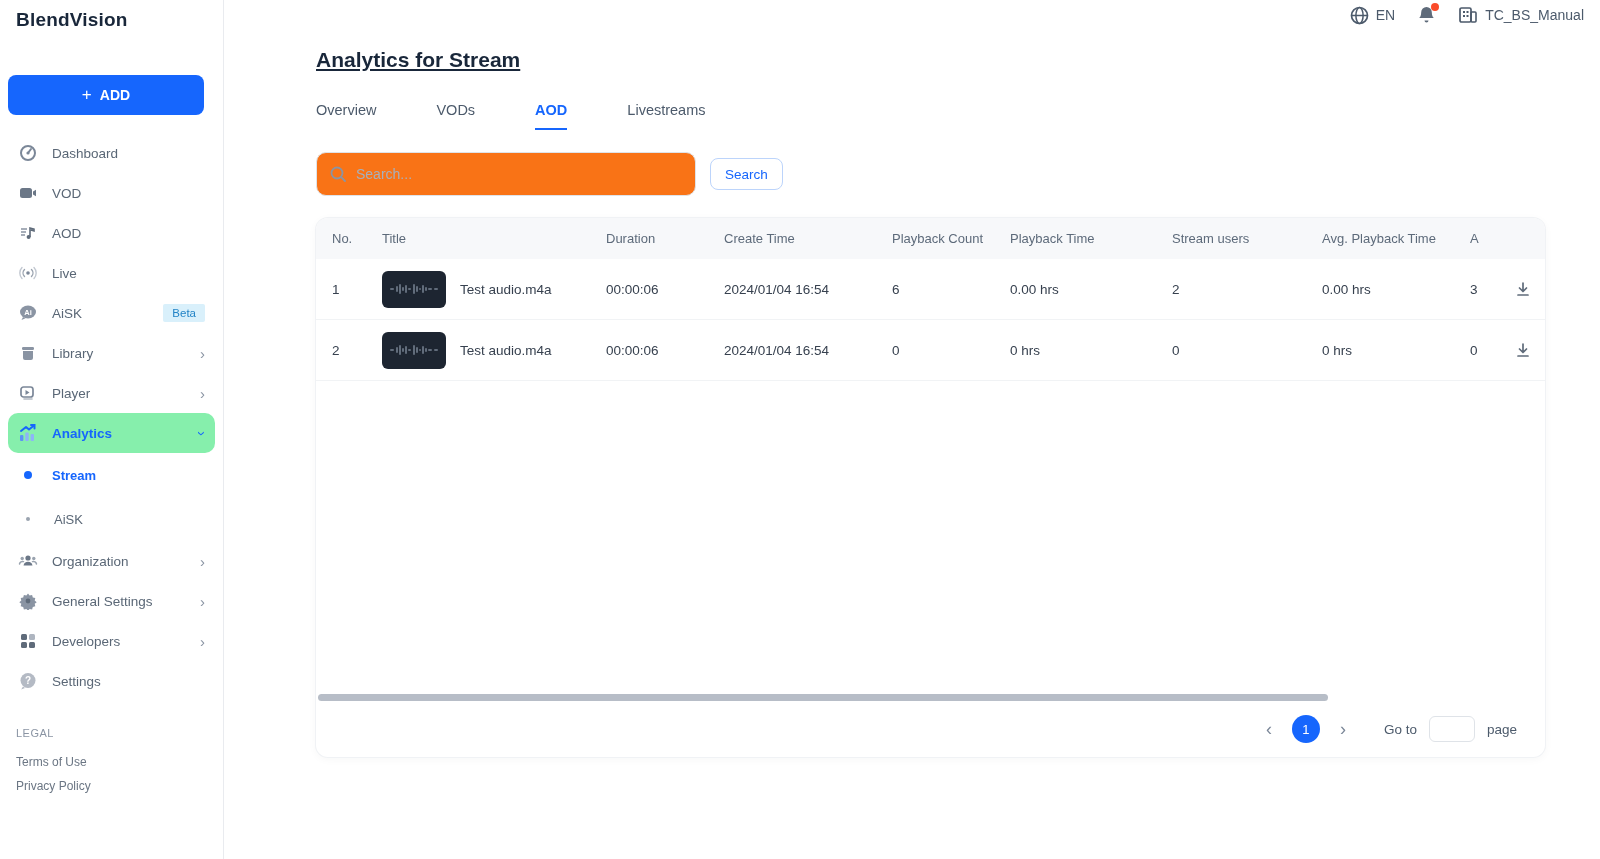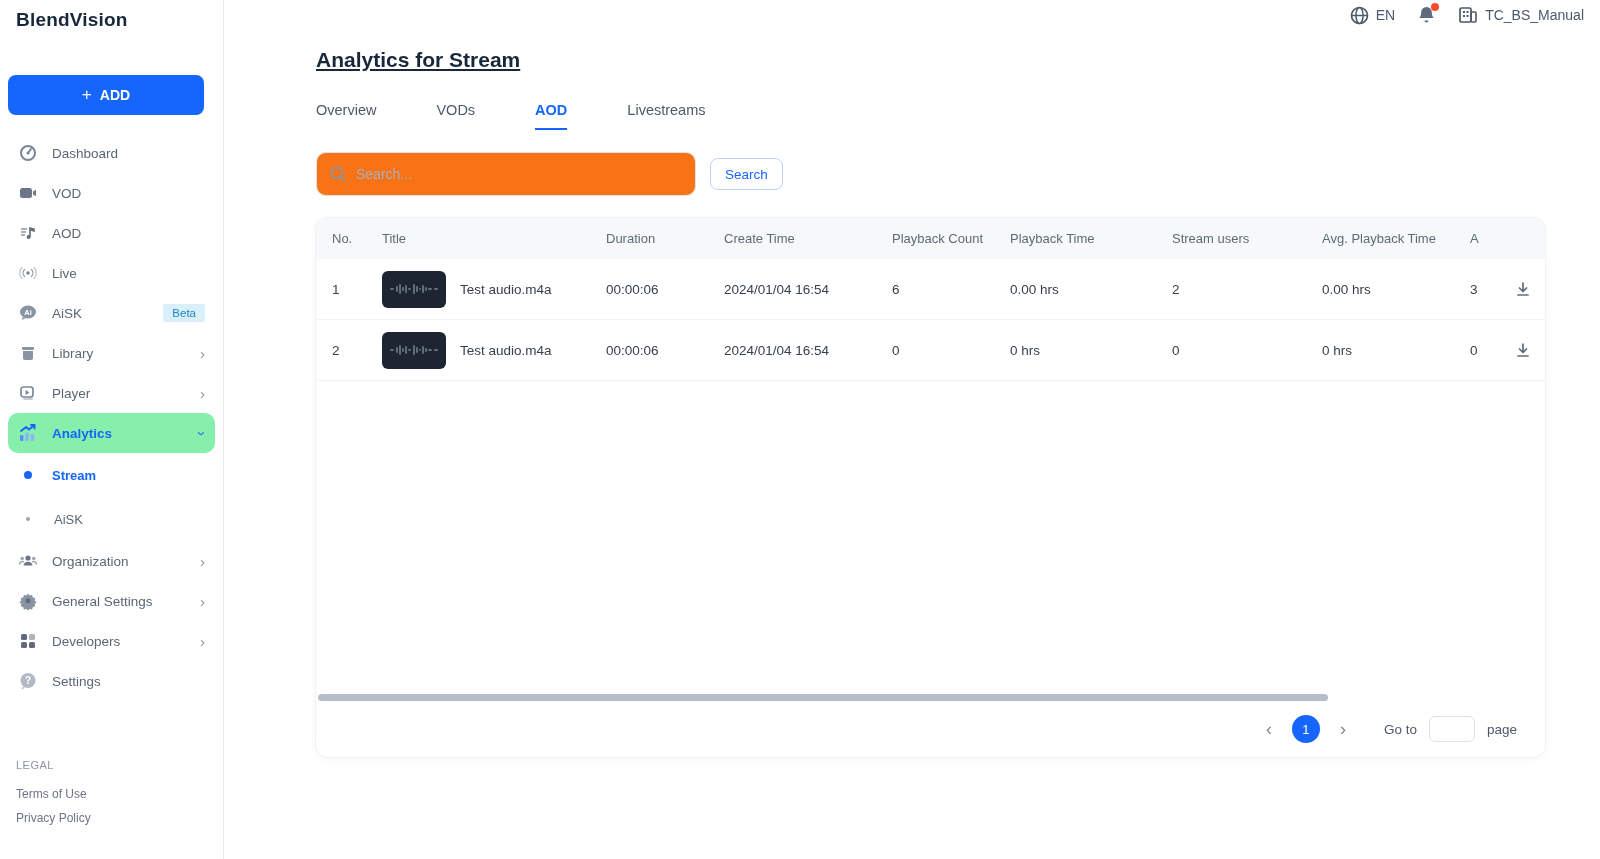--- a/index.html
+++ b/index.html
@@ -27,21 +27,21 @@
   .nav-item.active { background:#86efac; color:#1666fd; font-weight:bold; }
   .nav-item.active .ico { color:#1666fd; }
   .nav-item.active .chev { color:#1666fd; transform:rotate(90deg); font-weight:normal; }
   .beta-badge { background:#d9f0fb; color:#2384c6; font-size:11.5px;
     padding:3px 9px; border-radius:2px; font-weight:normal; }
   .sub-item { height:44px; display:flex; align-items:center; gap:14px;
     padding:0 10px 0 16px; font-size:13px; color:#5a6776; cursor:pointer; }
   .sub-item .dot { width:8px; height:8px; border-radius:50%; background:#1666fd; margin-right:6px;}
   .sub-item.dim .dot { width:4px; height:4px; background:#9aa3af; margin-right:10px; margin-left:2px;}
   .sub-item.active-sub { color:#1666fd; font-weight:bold; }
-  .legal { position:absolute; bottom:24px; left:16px;margin-top:12px; }
+  .legal { position:absolute; bottom:56px; left:16px;margin-top:12px; }
   .legal-h { font-size:11px; color:#8a94a3; letter-spacing:.5px; margin-bottom:16px; }
   .legal a { display:block; font-size:12px; color:#6b7684; text-decoration:none; margin-bottom:10px; }
 
   
   .topbar { position:absolute; top:0; right:16px; height:30px; display:flex;
     align-items:center; gap:22px; color:#4c5a6b; font-size:14px; }
   .top-group { display:flex; align-items:center; gap:7px; cursor:pointer; }
   .bell-wrap { position:relative; cursor:pointer; }
   .bell-dot { position:absolute; top:-2px; right:-3px; width:8px; height:8px;
     background:#fa4b2a; border-radius:50%; }

